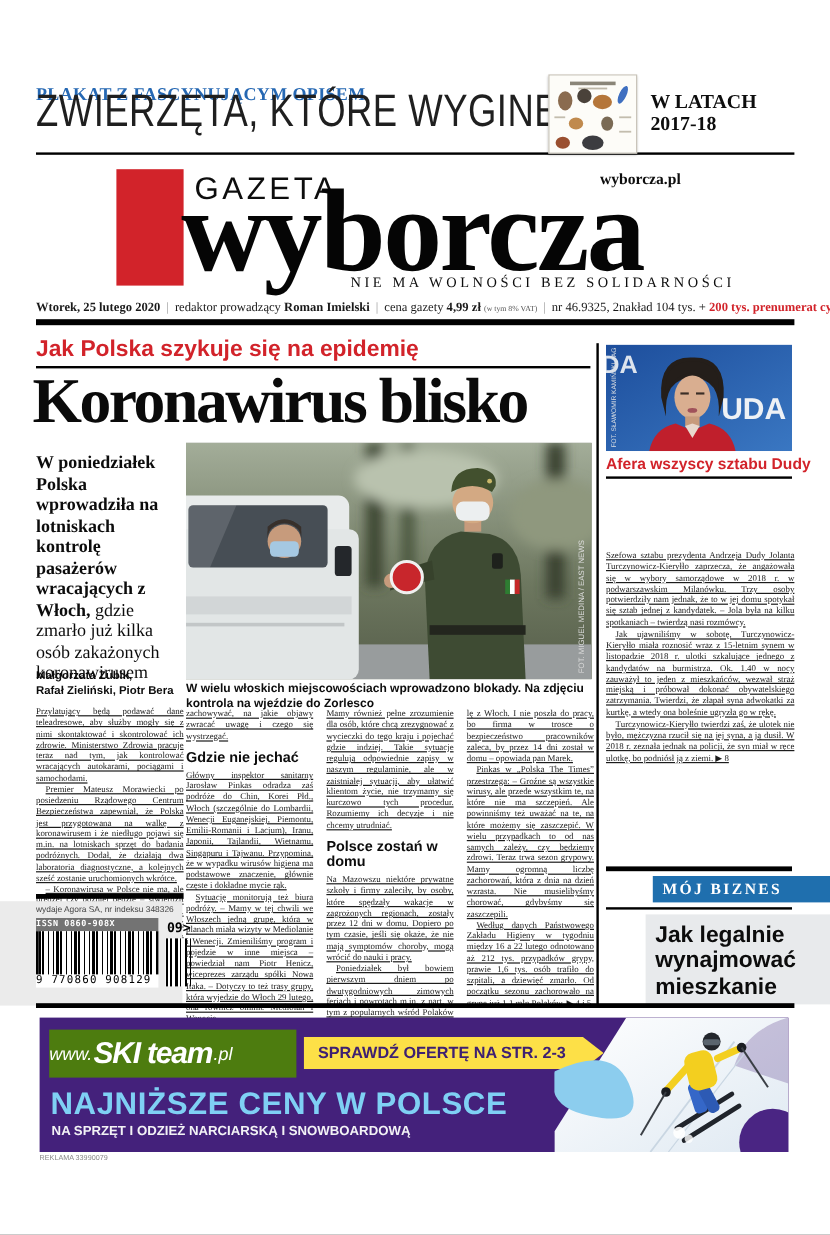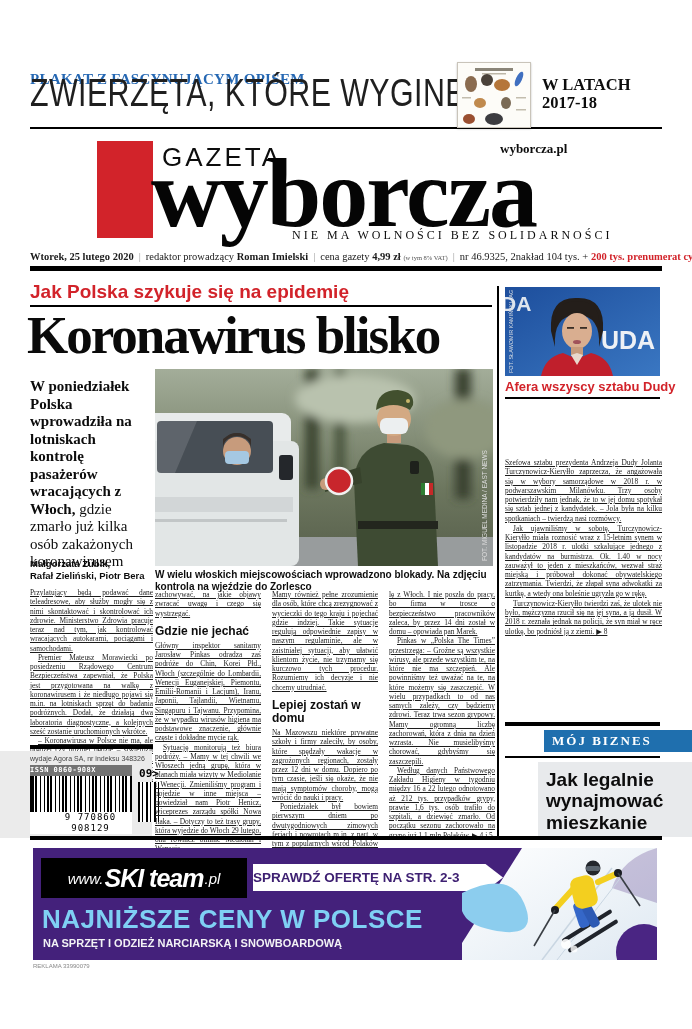--- a/index.html
+++ b/index.html
@@ -48,21 +48,21 @@
   .lead b { font-weight:bold; }
   .byline { left:30px; top:558px; width:123px; font:bold 9.5px/1.25 "Liberation Sans",sans-serif; color:#0c0c0c; }
   .left-body { left:30px; top:588px; width:123px; font:8px/1.3 "Liberation Serif",serif; text-align:justify; color:#1c1c1c; }
   .left-body p + p { text-indent:8px; }
   .left-black-bar { left:30px; top:745px; width:123px; height:4px; background:#000; }
   .gray-strip { left:0; top:751px; width:152px; height:87px; background:#ebebeb; }
   .wydaje { left:30px; top:755px; font:7px/1 "Liberation Sans",sans-serif; color:#444; }
   .barcode-box { left:30px; top:765px; width:102px; background:#fff; }
   .issn-strip { background:#737373; color:#fff; font:bold 7px/11px "DejaVu Sans Mono",monospace; text-align:left; letter-spacing:.5px; }
   .bc-bars { height:36px; background:repeating-linear-gradient(90deg,#000 0 2px,#fff 2px 3px,#000 3px 5px,#fff 5px 8px,#000 8px 9px,#fff 9px 12px,#000 12px 13px,#fff 13px 15px); border-left:2px solid #000; border-right:2px solid #000; }
-  .bc-digits { font:9px/11px "DejaVu Sans Mono",monospace; color:#000; letter-spacing:1px; text-align:center;padding-left:19px; }
+  .bc-digits { font:9px/11px "DejaVu Sans Mono",monospace; color:#000; letter-spacing:1px; text-align:left; }
   .issue-marker { left:136px; top:768px; width:26px; text-align:center; font:bold 11px/1 "DejaVu Sans Mono",monospace; color:#000; }
   .issue-bars { left:138px; top:782px; width:22px; height:40px;
                 background:repeating-linear-gradient(90deg,#000 0 2px,#fff 2px 4px,#000 4px 5px,#fff 5px 8px); }
 
   
   .main-photo { left:155px; top:369px; width:338px; height:197px; overflow:hidden; background:#6a7260; }
   .caption { left:155px; top:569px; width:340px; font:bold 10px/1.2 "Liberation Sans",sans-serif; color:#0d0d0d; }
 
   
   .columns { left:155px; top:590px; width:340px; display:flex; gap:11px; }
@@ -82,28 +82,28 @@
   .mojbiznes { left:505px; top:730px; width:155px; height:22px; background:#1f6fae; color:#fff;
                font:bold 13px/22px "Liberation Serif",serif; letter-spacing:2px; padding-left:8px;margin-left:39px; }
   .mb-rule { left:505px; top:756px; width:155px; height:2px; background:#000; }
   .promo-box { left:505px; top:762px; width:155px; height:75px; background:#e8eaec; padding:7px 8px;
                font:bold 19px/1.12 "Liberation Sans",sans-serif; color:#0c0c0c;margin-left:33px; }
 
   .ad-divider { left:30px; top:836px; width:632px; height:4px; background:#000; }
 
   
   .ad { left:33px; top:848px; width:624px; height:112px; background:#44217b; overflow:hidden; }
-  .ad-redbox { position:absolute; left:8px; top:10px; width:206px; height:40px; background:#000000;
-               display:flex; align-items:center; justify-content:center; color:#fff; font-style:italic; white-space:nowrap; }
+  .ad-redbox { position:absolute; left:8px; top:10px; width:206px; height:40px; background:#4d7c0f;
+               display:flex; align-items:center; color:#fff; font-style:italic; white-space:nowrap; }
   .ad-www  { font:italic 400 15px "Liberation Sans",sans-serif; }
   .ad-brand{ font:italic 900 25px/1 "Liberation Sans",sans-serif; letter-spacing:-1px; margin:0 1px; }
   .ad-tld  { font:italic 400 15px "Liberation Sans",sans-serif; }
-  .ad-ribbon { position:absolute; left:220px; top:16px; width:250px; height:27px; background:#ffffff;
+  .ad-ribbon { position:absolute; left:220px; top:16px; width:250px; height:27px; background:#fde047;
                clip-path:polygon(0 0,93% 0,100% 50%,93% 100%,0 100%);
-               font:800 13.5px/27px "Liberation Sans",sans-serif; color:#3e2072; white-space:nowrap; }
+               font:800 13.5px/27px "Liberation Sans",sans-serif; color:#3e2072; padding-left:12px; white-space:nowrap; }
   .ad-ribbon .lt { font-weight:600; }
   .ad-big { position:absolute; left:9px; top:58px; font:900 26px/1 "Liberation Sans",sans-serif;
             color:#7fd0f4; letter-spacing:.5px; white-space:nowrap; }
   .ad-sub { position:absolute; left:10px; top:88px; font:600 11px/1.3 "Liberation Sans",sans-serif; color:#f2f2f5; }
   .ad-scene { position:absolute; right:0; top:0; width:195px; height:112px; }
   .reklama-note { left:33px; top:963px; font:6px/1 "Liberation Sans",sans-serif; color:#888; }
 </style>
 </head>
 <body>
 
@@ -240,21 +240,21 @@
 
   <div class="abs columns">
     <div class="col">
         <p class="col-p">zachowywać, na jakie objawy zwracać uwagę i czego się wystrzegać.</p>
         <p class="col-subhead">Gdzie nie jechać</p>
         <p class="col-p">Główny inspektor sanitarny Jarosław Pinkas odradza zaś podróże do Chin, Korei Płd., Włoch (szczególnie do Lombardii, Wenecji Euganejskiej, Piemontu, Emilii-Romanii i Lacjum), Iranu, Japonii, Tajlandii, Wietnamu, Singapuru i Tajwanu. Przypomina, że w wypadku wirusów higiena ma podstawowe znaczenie, głównie częste i dokładne mycie rąk.</p>
         <p class="col-p">Sytuację monitorują też biura podróży. – Mamy w tej chwili we Włoszech jedną grupę, która w planach miała wizyty w Mediolanie i Wenecji. Zmieniliśmy program i pojedzie w inne miejsca – powiedział nam Piotr Henicz, wiceprezes zarządu spółki Nowa Itaka. – Dotyczy to też trasy grupy, która wyjedzie do Włoch 29 lutego, ona również ominie Mediolan i Wenecję.</p>
       </div>
     <div class="col">
         <p class="col-p">Mamy również pełne zrozumienie dla osób, które chcą zrezygnować z wycieczki do tego kraju i pojechać gdzie indziej. Takie sytuacje regulują odpowiednie zapisy w naszym regulaminie, ale w zaistniałej sytuacji, aby ułatwić klientom życie, nie trzymamy się kurczowo tych procedur. Rozumiemy ich decyzje i nie chcemy utrudniać.</p>
-        <p class="col-subhead">Lepiej zostań w domu</p>
+        <p class="col-subhead">Polsce zostań w domu</p>
         <p class="col-p">Na Mazowszu niektóre prywatne szkoły i firmy zaleciły, by osoby, które spędzały wakacje w zagrożonych regionach, zostały przez 12 dni w domu. Dopiero po tym czasie, jeśli się okaże, że nie mają symptomów choroby, mogą wrócić do nauki i pracy.</p>
         <p class="col-p">Poniedziałek był bowiem pierwszym dniem po dwutygodniowych zimowych feriach i powrotach m.in. z nart, w tym z popularnych wśród Polaków włoskich Alp. – Moja dziewczyna wróciła w niedzie-</p>
       </div>
     <div class="col">
         <p class="col-p">lę z Włoch. I nie poszła do pracy, bo firma w trosce o bezpieczeństwo pracowników zaleca, by przez 14 dni został w domu – opowiada pan Marek.</p>
         <p class="col-p">Pinkas w „Polska The Times” przestrzega: – Groźne są wszystkie wirusy, ale przede wszystkim te, na które nie ma szczepień. Ale powinniśmy też uważać na te, na które możemy się zaszczepić. W wielu przypadkach to od nas samych zależy, czy będziemy zdrowi. Teraz trwa sezon grypowy. Mamy ogromną liczbę zachorowań, która z dnia na dzień wzrasta. Nie musielibyśmy chorować, gdybyśmy się zaszczepili.</p>
         <p class="col-p">Według danych Państwowego Zakładu Higieny w tygodniu między 16 a 22 lutego odnotowano aż 212 tys. przypadków grypy, prawie 1,6 tys. osób trafiło do szpitali, a dziewięć zmarło. Od początku sezonu zachorowało na grypę już 1,1 mln Polaków. ▶ 4 i 5</p>
       </div>
   </div>
 

